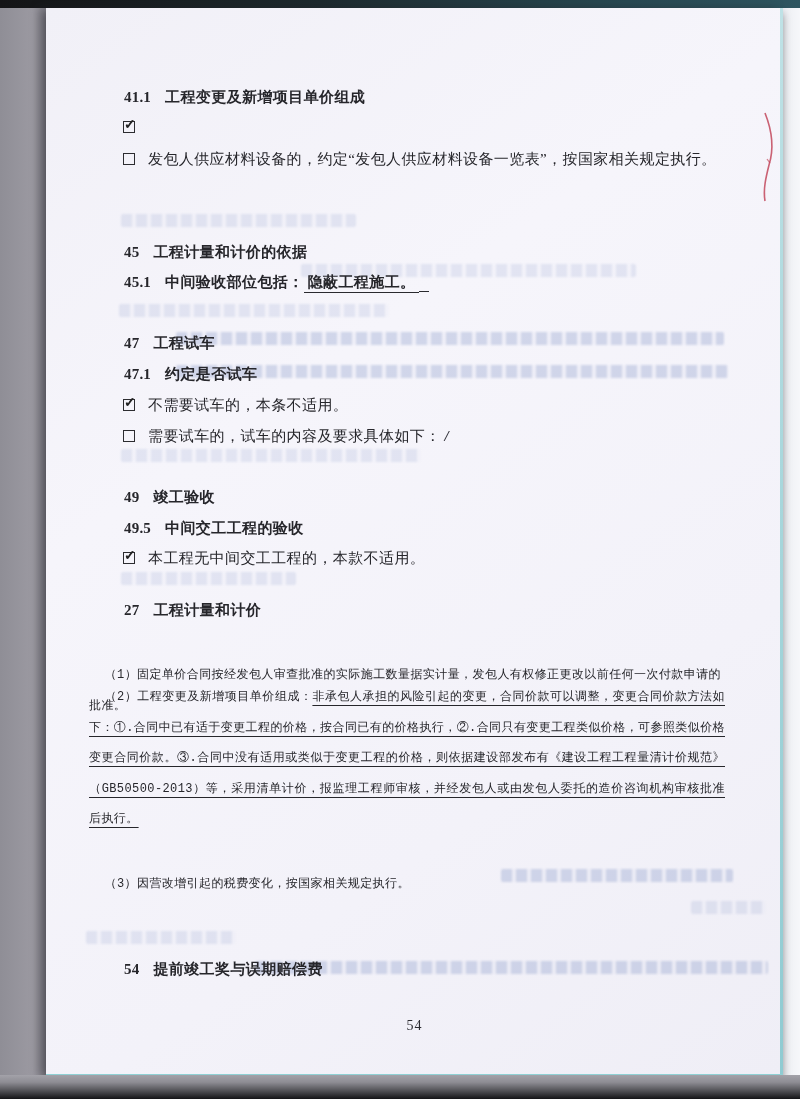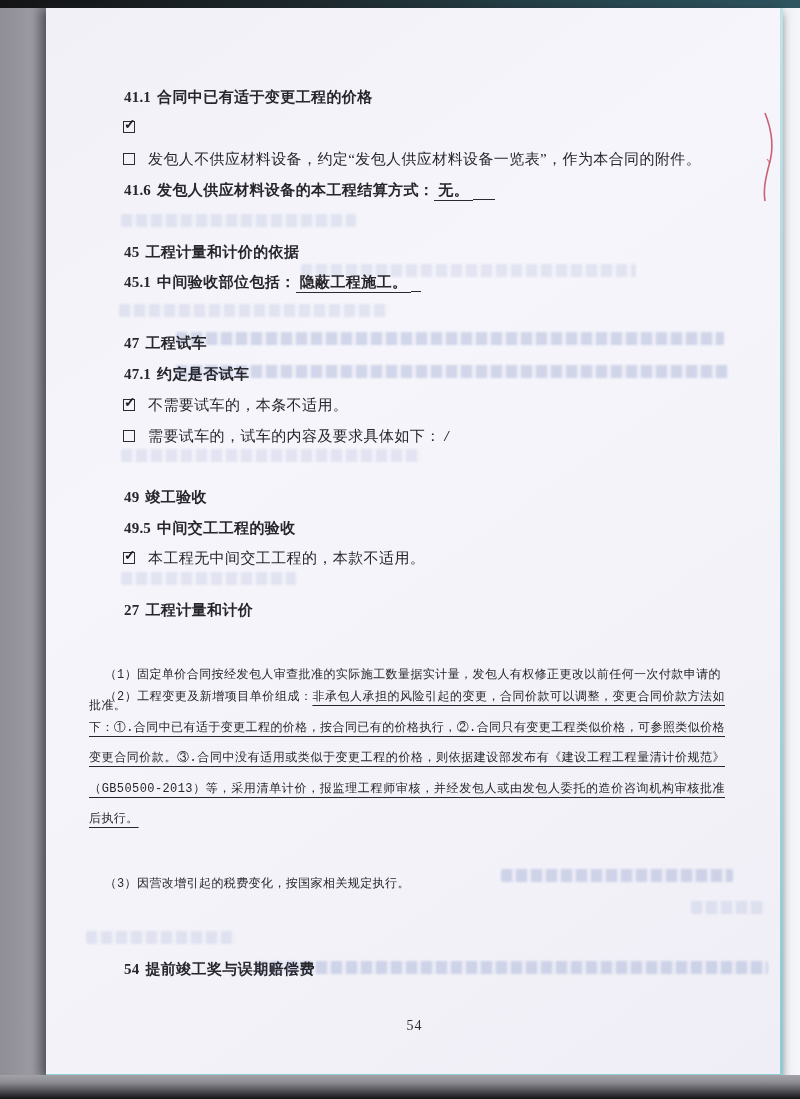--- a/index.html
+++ b/index.html
@@ -36,21 +36,21 @@
   .paper-edge-right {
     position:absolute; right:0; top:0; width:3px; height:100%;
     background:linear-gradient(180deg,#bfe2e6 0%,#a5d6db 50%,#8fcbd2 100%);
   }
   .paper-edge-bottom {
     position:absolute; left:0; bottom:0; width:100%; height:2px;
     background:#8fd0d4;
   }
   
   .line { position:absolute; font-size:15px; color:#26262b; letter-spacing:.4px; white-space:nowrap; }
-  .num  { font-weight:700; letter-spacing:.2px; margin-right:6px; }
+  .num  { font-weight:700; letter-spacing:.2px; margin-right:14px; }
   .bold { font-weight:700; }
   .para {
     position:absolute; font-size:12px; color:#26262b; letter-spacing:.4px;
     line-height:30.6px; text-align:justify; text-indent:1.3em;font-family:Liberation Mono, monospace;
   }
   .cb {
     display:inline-block; width:12px; height:12px;
     border:1.4px solid #2c2c30; margin-right:13px; vertical-align:-1px;
     position:relative;
   }
@@ -96,30 +96,27 @@
   <div class="bleed light" style="left:645px;top:893px;width:75px"></div>
   <div class="bleed light" style="left:40px;top:923px;width:150px"></div>
   <div class="bleed" style="left:210px;top:953px;width:512px"></div>
 
   <svg class="red-mark" style="left:710px;top:103px" width="24" height="92" viewBox="0 0 24 92">
     <path d="M9,2 C17,22 18,38 13,54 C10,66 7,78 9,90" fill="none" stroke="#c2465a" stroke-width="1.6" opacity="0.85"></path>
     <path d="M11,48 l3,4" fill="none" stroke="#c2465a" stroke-width="1.2" opacity="0.7"></path>
   </svg>
 
   <div class="line" style="left:78px;top:80px">
-    <span class="num">41.1</span><span class="bold">合同中已有适于变更工程的价格</span>
+    <span class="num">41.1</span><span class="bold">工程变更及新增项目单价组成</span>
   </div>
   <div class="line" style="left:77px;top:111px">
     <span class="cb"><span class="tick">✓</span></span>
   </div>
   <div class="line" style="left:77px;top:142px">
-    <span class="cb"></span><span>发包人不供应材料设备，约定“发包人供应材料设备一览表”，作为本合同的附件。</span>
-  </div>
-  <div class="line" style="left:78px;top:173px">
-    <span class="num">41.6</span><span class="bold">发包人供应材料设备的本工程结算方式：</span><span class="fill">无。</span><span class="fill-ext" style="width:22px"></span>
+    <span class="cb"></span><span>发包人供应材料设备的，约定“发包人供应材料设备一览表”，按国家相关规定执行。</span>
   </div>
 
   <div class="line" style="left:78px;top:235px">
     <span class="num">45</span><span class="bold">工程计量和计价的依据</span>
   </div>
   <div class="line" style="left:78px;top:265px">
     <span class="num">45.1</span><span class="bold">中间验收部位包括：</span><span class="fill">隐蔽工程施工。</span><span class="fill-ext" style="width:10px"></span>
   </div>
 
   <div class="line" style="left:78px;top:326px">

